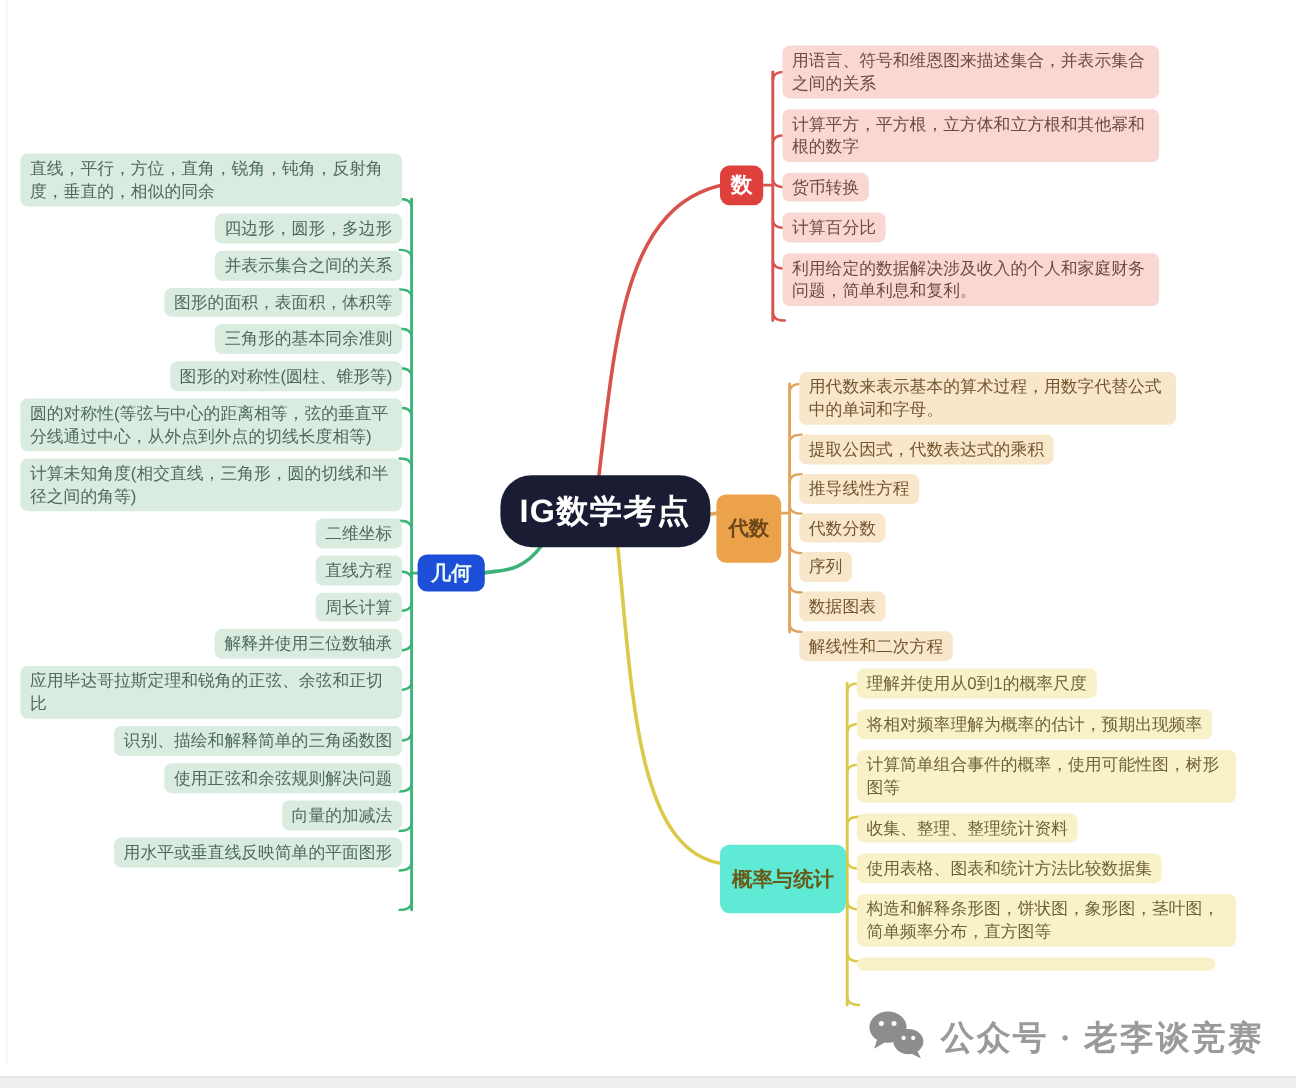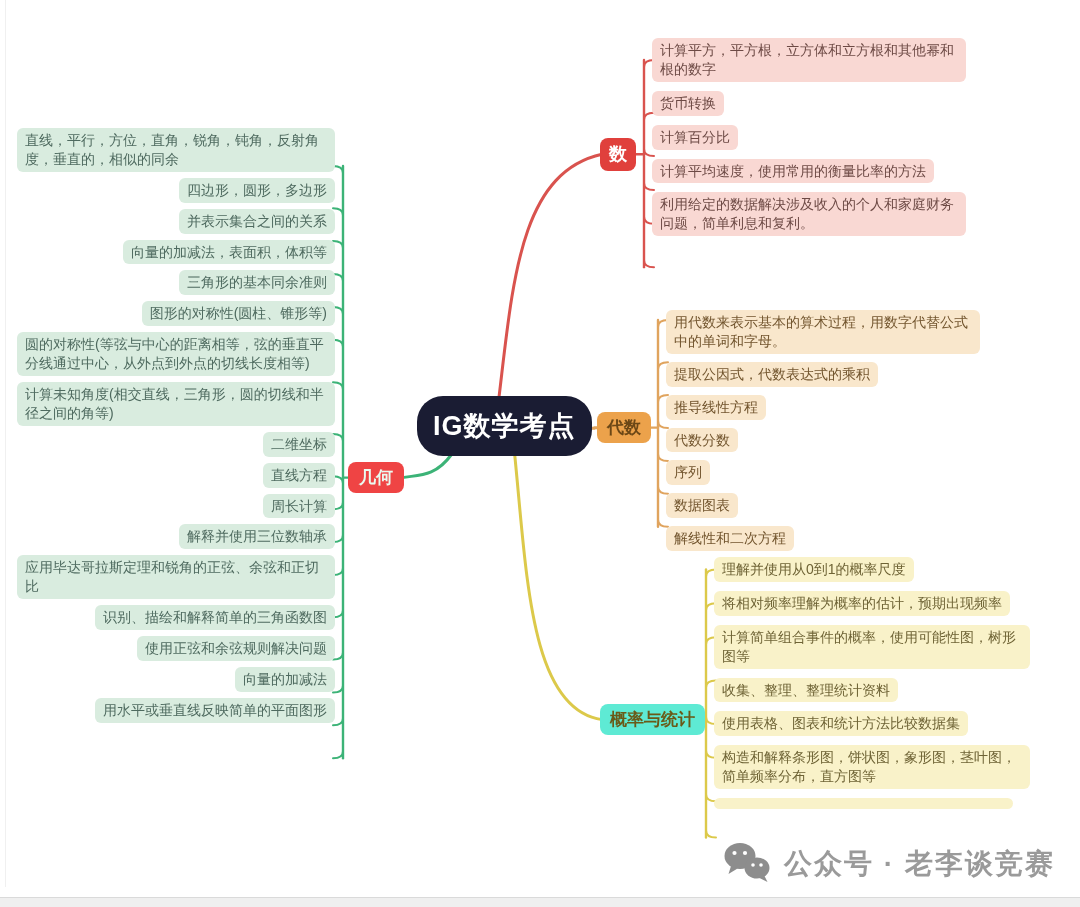--- a/index.html
+++ b/index.html
@@ -19,35 +19,35 @@
     background:var(--item-bg);color:var(--item-text);
     font-size:14px;line-height:1.35;
     padding:3px 8px;border-radius:6px;
     z-index:1;
   }
   .mm-item.partial{height:11px;padding:0 8px;width:283px;overflow:hidden;}
 
   
   .branch-node{
     position:absolute;font-weight:700;border-radius:8px;z-index:2;
-    padding:5px 10px;font-size:17px;line-height:1.25;white-space:nowrap;
+    padding:18px 10px;font-size:17px;line-height:1.25;white-space:nowrap;
   }
   #node-shu{left:600px;top:138px;font-size:18px;padding:5px 9px;}
   #node-daishu{left:597px;top:412px;}
   #node-gailv{left:600px;top:704px;}
   #node-jihe{left:348px;top:462px;padding:5px 11px;}
 
   #center-node{
     position:absolute;left:417px;top:396px;z-index:2;
     font-size:27px;font-weight:700;letter-spacing:1px;
     padding:12px 16px;border-radius:26px;white-space:nowrap;
   }
 
   
-  .watermark{position:absolute;left:722px;top:841px;display:flex;align-items:center;gap:12px;z-index:3;}
+  .watermark{position:absolute;left:722px;top:841px;display:flex;align-items:center;gap:12px;z-index:3;font-family:Liberation Serif, serif;}
   .watermark-text{font-size:28px;font-weight:600;letter-spacing:2px;}
 
   .bottom-edge{position:absolute;left:0;right:0;top:897px;height:10px;background:#efefef;border-top:1px solid #dadada;}
   .left-edge{position:absolute;left:5px;top:0;bottom:20px;width:1px;background:#f0f0f0;}
 </style>
 </head>
 <body>
 
 <div id="canvas">
   <svg id="edges" width="1080" height="907">
@@ -103,27 +103,27 @@
       <path d="M 451.903125 454 C 434.4515625 478 418 474.625 402 477.625" stroke="#3cb377" stroke-width="3" fill="none" stroke-linecap="round"></path>
     </svg>
 
   <div class="left-edge"></div>
 
   <div id="center-node" style="background: rgb(26, 28, 51); color: rgb(255, 255, 255);">IG数学考点</div>
 
   <div id="node-shu" class="branch-node" style="background: rgb(224, 64, 60); color: rgb(255, 255, 255);">数</div>
   <div id="node-daishu" class="branch-node" style="background: rgb(236, 162, 75); color: rgb(107, 71, 22);">代数</div>
   <div id="node-gailv" class="branch-node" style="background: #5eead4; color: rgb(106, 90, 24);">概率与统计</div>
-  <div id="node-jihe" class="branch-node" style="background: #ef4444; color: rgb(234, 250, 240);">几何</div>
+  <div id="node-jihe" class="branch-node" style="background: #1d4ed8; color: rgb(234, 250, 240);">几何</div>
 
   <div class="branch b-shu" style="--item-bg: #f9d8d3; --item-text: #6d4a45;">
+    <div class="mm-item">用语言、符号和维恩图来描述集合，并表示集合之间的关系</div>
     <div class="mm-item">计算平方，平方根，立方体和立方根和其他幂和根的数字</div>
     <div class="mm-item">货币转换</div>
     <div class="mm-item">计算百分比</div>
-    <div class="mm-item">计算平均速度，使用常用的衡量比率的方法</div>
     <div class="mm-item">利用给定的数据解决涉及收入的个人和家庭财务问题，简单利息和复利。</div>
   </div>
 
   <div class="branch b-daishu" style="--item-bg: #f9e7cc; --item-text: #72552e;">
     <div class="mm-item">用代数来表示基本的算术过程，用数字代替公式中的单词和字母。</div>
     <div class="mm-item">提取公因式，代数表达式的乘积</div>
     <div class="mm-item">推导线性方程</div>
     <div class="mm-item">代数分数</div>
     <div class="mm-item">序列</div>
     <div class="mm-item">数据图表</div>
@@ -137,21 +137,21 @@
     <div class="mm-item">收集、整理、整理统计资料</div>
     <div class="mm-item">使用表格、图表和统计方法比较数据集</div>
     <div class="mm-item">构造和解释条形图，饼状图，象形图，茎叶图，简单频率分布，直方图等</div>
     <div class="mm-item partial"></div>
   </div>
 
   <div class="branch b-jihe" style="--item-bg: #d9ecdf; --item-text: #4e6a5f;">
     <div class="mm-item">直线，平行，方位，直角，锐角，钝角，反射角度，垂直的，相似的同余</div>
     <div class="mm-item">四边形，圆形，多边形</div>
     <div class="mm-item">并表示集合之间的关系</div>
-    <div class="mm-item">向量的加减法，表面积，体积等</div>
+    <div class="mm-item">图形的面积，表面积，体积等</div>
     <div class="mm-item">三角形的基本同余准则</div>
     <div class="mm-item">图形的对称性(圆柱、锥形等)</div>
     <div class="mm-item">圆的对称性(等弦与中心的距离相等，弦的垂直平分线通过中心，从外点到外点的切线长度相等)</div>
     <div class="mm-item">计算未知角度(相交直线，三角形，圆的切线和半径之间的角等)</div>
     <div class="mm-item">二维坐标</div>
     <div class="mm-item">直线方程</div>
     <div class="mm-item">周长计算</div>
     <div class="mm-item">解释并使用三位数轴承</div>
     <div class="mm-item">应用毕达哥拉斯定理和锐角的正弦、余弦和正切比</div>
     <div class="mm-item">识别、描绘和解释简单的三角函数图</div>

